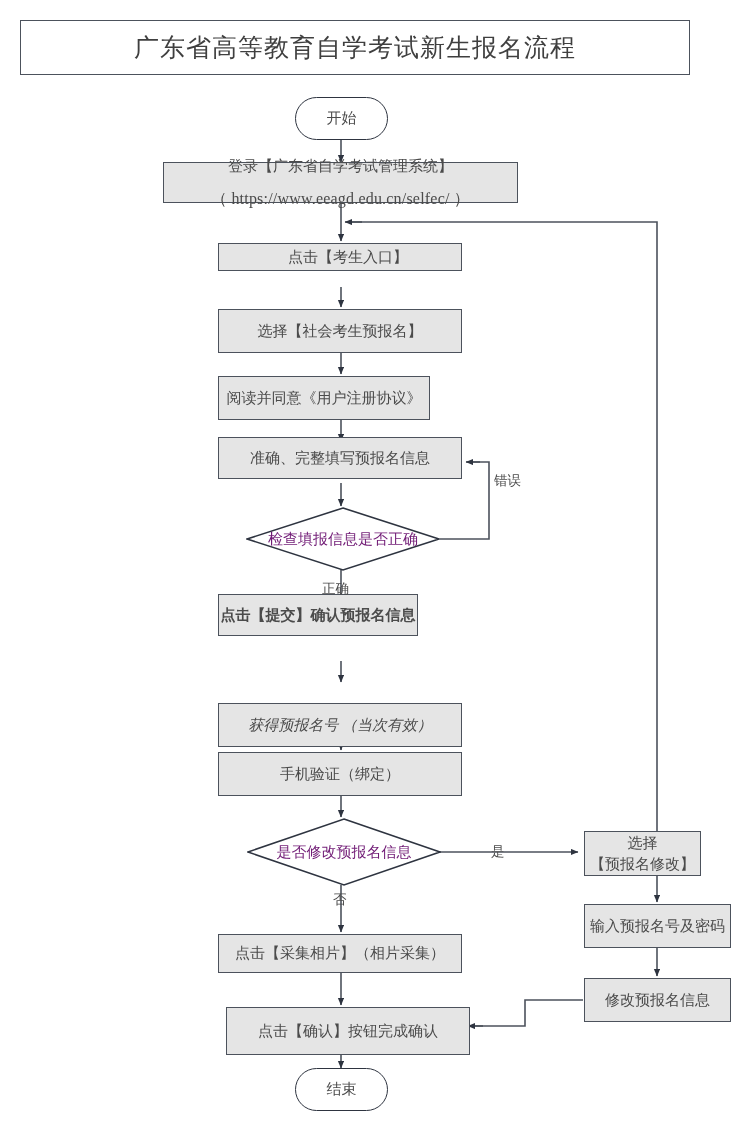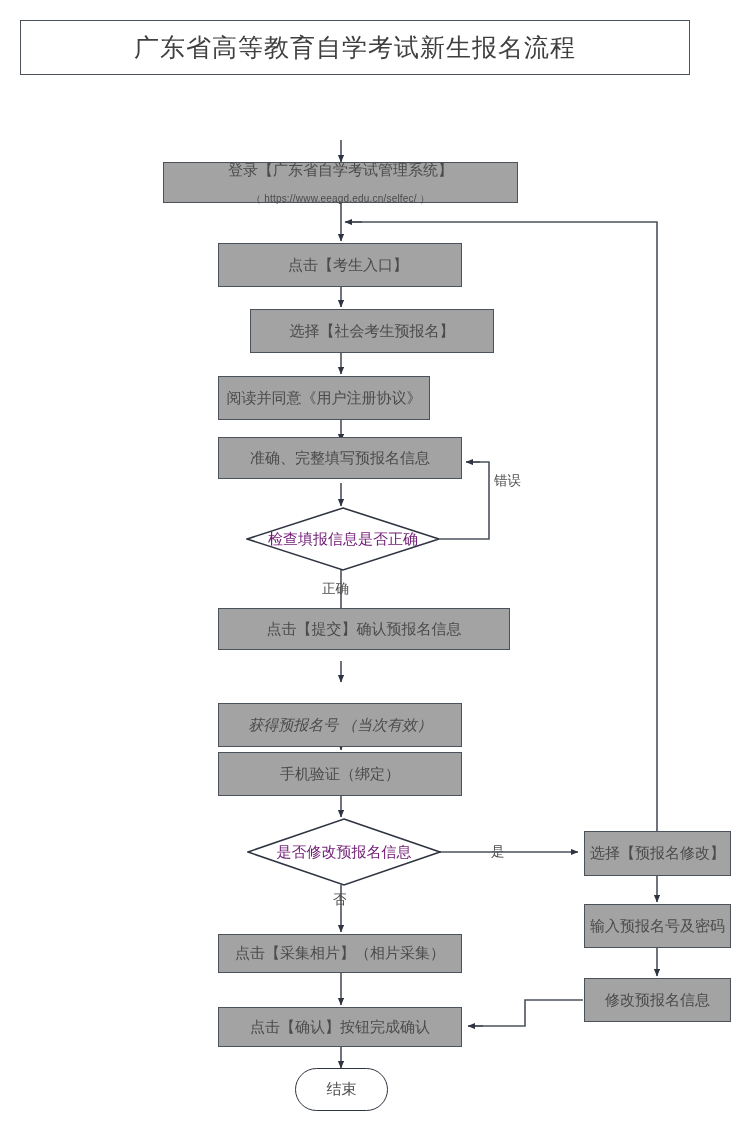--- a/index.html
+++ b/index.html
@@ -35,27 +35,27 @@
   }
   .title-box {
     border: 1.6px solid #4c525c;
     background: #ffffff;
     font-size: 25px;
     letter-spacing: 1px;
     color: #3f3f3f;
   }
   .proc-box {
     border: 1.5px solid #4c525c;
-    background: #a3a3a3;
+    background: #e5e5e5;
     font-size: 15px;
   }
   .proc-box.two-line { font-size: 15px; }
   .url-line {
-    font-family: Liberation Sans, sans-serif;
-    font-size: 10px;
+    font-family: Liberation Serif, serif;
+    font-size: 16px;
     letter-spacing: 0.2px;
     display: block;
     margin-top: 12px;
   }
   .term-box {
     border: 1.6px solid #2e3440;
     border-radius: 22px;
     background: #ffffff;
     font-size: 15px;
   }
@@ -132,57 +132,58 @@
 
       <line x1="657" y1="948" x2="657" y2="976" marker-end="url(#arrow)"></line>
 
       <path d="M583 1000 L525 1000 L525 1026 L475 1026"></path>
       <line x1="483" y1="1026" x2="468" y2="1026" marker-end="url(#arrow)"></line>
     </g>
   </svg>
 
   <div class="node title-box" style="left:20px; top:20px; width:670px; height:55px;">广东省高等教育自学考试新生报名流程</div>
 
+  <div class="node term-box" style="left:295px; top:97px; width:93px; height:43px;">开始</div>
 
   <div class="node proc-box two-line" style="left:163px; top:162px; width:355px; height:41px; flex-direction:column;">
     <span class="stack-line">登录【广东省自学考试管理系统】</span>
     <span class="url-line">（ https://www.eeagd.edu.cn/selfec/ ）</span>
   </div>
 
-  <div class="node proc-box" style="left:218px; top:243px; width:244px; height:44px;padding-left:16px;">点击【考生入口】</div>
+  <div class="node proc-box" style="left:218px; top:243px; width:244px; height:28px;padding-left:16px;">点击【考生入口】</div>
 
-  <div class="node proc-box" style="left:218px; top:309px; width:244px; height:44px;margin-left:32px;">选择【社会考生预报名】</div>
+  <div class="node proc-box" style="left:218px; top:309px; width:244px; height:44px;">选择【社会考生预报名】</div>
 
   <div class="node proc-box" style="left:218px; top:376px; width:212px; height:44px;">阅读并同意《用户注册协议》</div>
 
   <div class="node proc-box" style="left:218px; top:437px; width:244px; height:42px;">准确、完整填写预报名信息</div>
 
   <svg style="position:absolute; left:246px; top:507px; width:194px; height:64px; z-index:2;" viewBox="0 0 194 64" xmlns="http://www.w3.org/2000/svg">
     <polygon points="97,1 193,32 97,63 1,32" fill="#ffffff" stroke="#2e3440" stroke-width="1.6"></polygon>
   </svg>
   <div class="diamond-label" style="left:246px; top:507px; width:194px; height:64px;">检查填报信息是否正确</div>
 
-  <div class="node proc-box" style="left:218px; top:608px; width:292px; height:42px;">点击【提交】确认预报名信息</div>
+  <div class="node proc-box" style="left:218px; top:594px; width:200px; height:42px;font-weight:bold;">点击【提交】确认预报名信息</div>
 
   <div class="node proc-box" style="left:218px; top:703px; width:244px; height:44px;font-style:italic;">获得预报名号 （当次有效）</div>
 
   <div class="node proc-box" style="left:218px; top:752px; width:244px; height:44px;">手机验证（绑定）</div>
 
   <svg style="position:absolute; left:247px; top:818px; width:194px; height:68px; z-index:2;" viewBox="0 0 194 68" xmlns="http://www.w3.org/2000/svg">
     <polygon points="97,1 193,34 97,67 1,34" fill="#ffffff" stroke="#2e3440" stroke-width="1.6"></polygon>
   </svg>
   <div class="diamond-label" style="left:247px; top:818px; width:194px; height:68px;">是否修改预报名信息</div>
 
   <div class="node proc-box" style="left:218px; top:934px; width:244px; height:39px;">点击【采集相片】（相片采集）</div>
 
-  <div class="node proc-box" style="left:218px; top:1007px; width:244px; height:40px;">点击【确认】按钮完成确认</div>
+  <div class="node proc-box" style="left:226px; top:1007px; width:244px; height:48px;">点击【确认】按钮完成确认</div>
 
   <div class="node term-box" style="left:295px; top:1068px; width:93px; height:43px;">结束</div>
 
-  <div class="node proc-box two-line" style="left:584px; top:831px; width:147px; height:45px; flex-direction:row;">
+  <div class="node proc-box two-line" style="left:584px; top:831px; width:117px; height:45px; flex-direction:column;">
     <span class="stack-line">选择</span>
     <span class="stack-line">【预报名修改】</span>
   </div>
 
   <div class="node proc-box" style="left:584px; top:904px; width:147px; height:44px;">输入预报名号及密码</div>
 
   <div class="node proc-box" style="left:584px; top:978px; width:147px; height:44px;">修改预报名信息</div>
 
   <div class="edge-label" style="left:494px; top:472px;">错误</div>
   <div class="edge-label" style="left:322px; top:580px;">正确</div>

